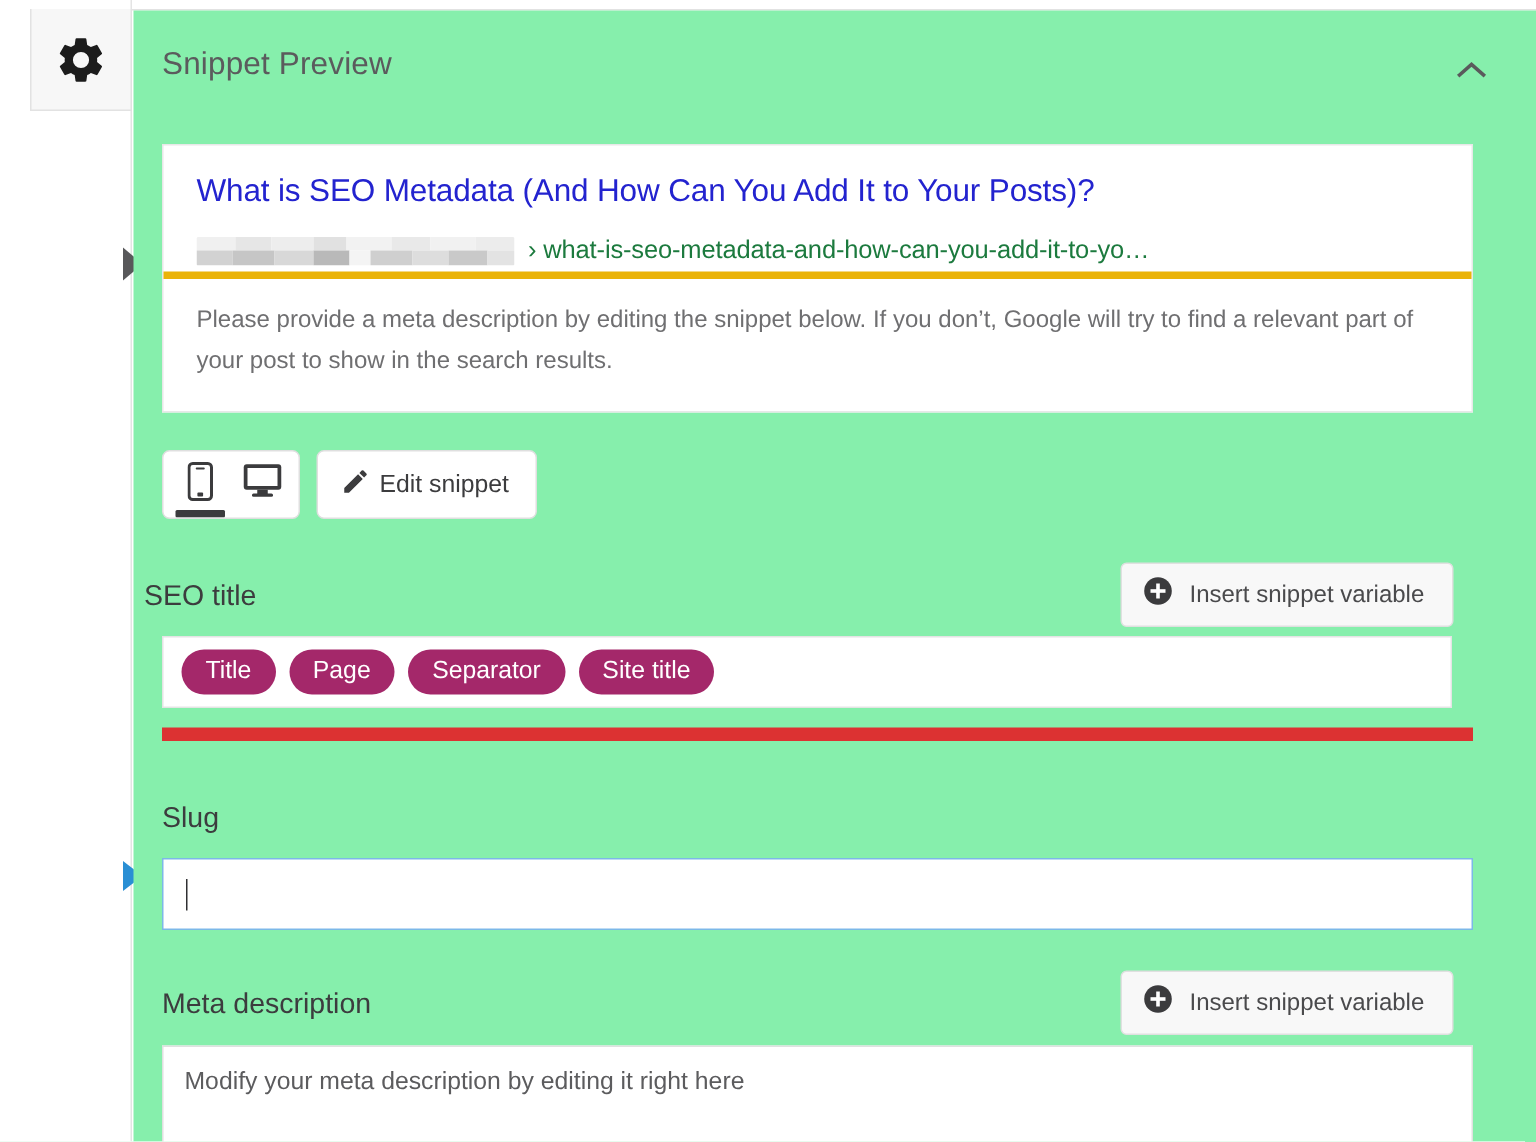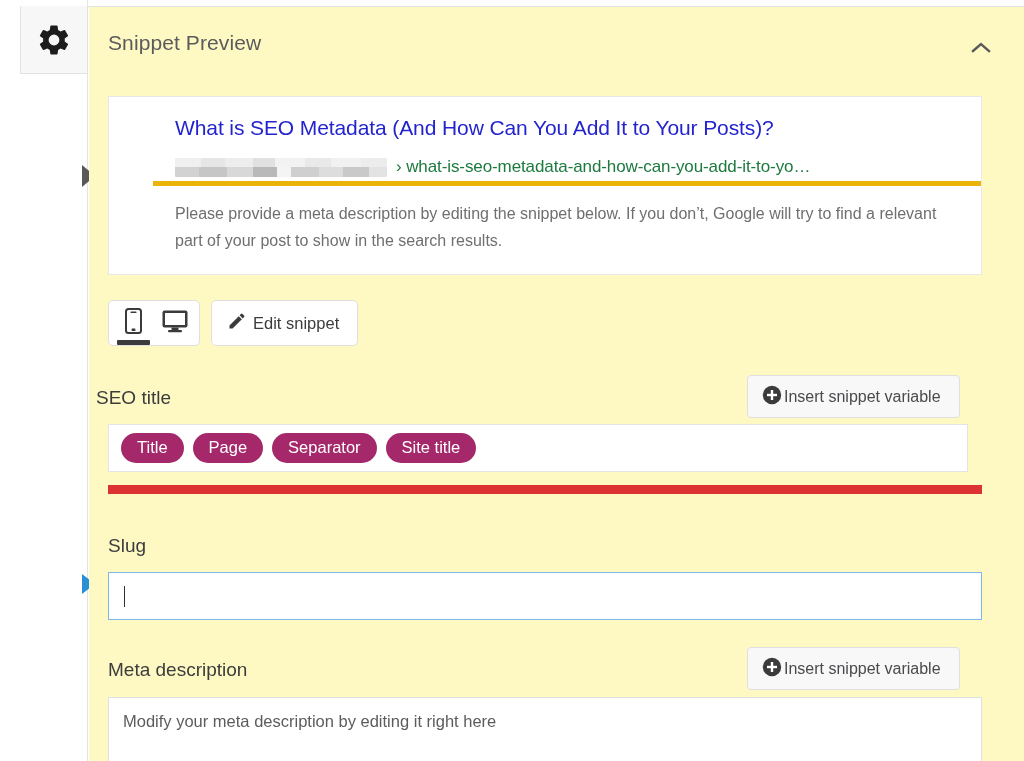--- a/index.html
+++ b/index.html
@@ -44,38 +44,38 @@
     border-left:13px solid #58585a;
   }
   .tri-blue {
     left:82px; top:574px;
     border-top:10px solid transparent;
     border-bottom:10px solid transparent;
     border-left:13px solid #2a8fd4;
   }
 
   
-  .panel { position:absolute; left:89px; top:7px; width:935px; height:754px; background:#fef9c3; }
+  .panel { position:absolute; left:89px; top:7px; width:935px; height:754px; background:#86efac; }
 
   .panel-header {
     position:absolute; left:0; top:0; width:935px; height:74px;
   }
   .panel-title {
     position:absolute; left:19px; top:24px;
     font-size:21px; color:#5b5b5d; font-weight:400; letter-spacing:.1px;
   }
   .collapse-btn {
     position:absolute; right:28px; top:30px; width:30px; height:22px;
     display:flex; align-items:center; justify-content:center; cursor:pointer;
   }
 
   
   .preview-card {
     position:absolute; left:19px; top:89px; width:874px;
-    border:1px solid #e8e8e8; background:#fff;padding-left:44px;
+    border:1px solid #e8e8e8; background:#fff;
   }
   .preview-title {
     color:#2323cf; font-size:21px; line-height:26px;
     padding:18px 22px 0 22px; letter-spacing:-.1px;
   }
   .preview-urlrow {
     display:flex; align-items:center; gap:0;
     padding:12px 22px 0 22px; height:40px;
   }
   .blur-domain {
@@ -110,21 +110,21 @@
     border:1px solid #dfdfdf; border-radius:5px; background:#fff;
     height:46px; padding:0 18px 0 15px; cursor:pointer;
     font-size:16.5px; color:#3c3c3e;
   }
 
   
   .field-label {
     position:absolute; font-size:19px; color:#3c3c3e; font-weight:400;
   }
   .insert-btn {
-    position:absolute; display:flex; align-items:center; gap:2px;
+    position:absolute; display:flex; align-items:center; gap:11px;
     border:1px solid #e0e0e0; border-radius:4px; background:#f8f8f8;
     height:43px; padding:0 18px 0 14px; cursor:pointer;
     font-size:16px; color:#4a4a4c;
   }
   .plus-icon { display:block; }
 
   .title-input {
     position:absolute; left:19px; top:417px; width:860px; height:48px;
     border:1px solid #e4e4e4; background:#fff;
     display:flex; align-items:center; gap:9px; padding:0 12px;

